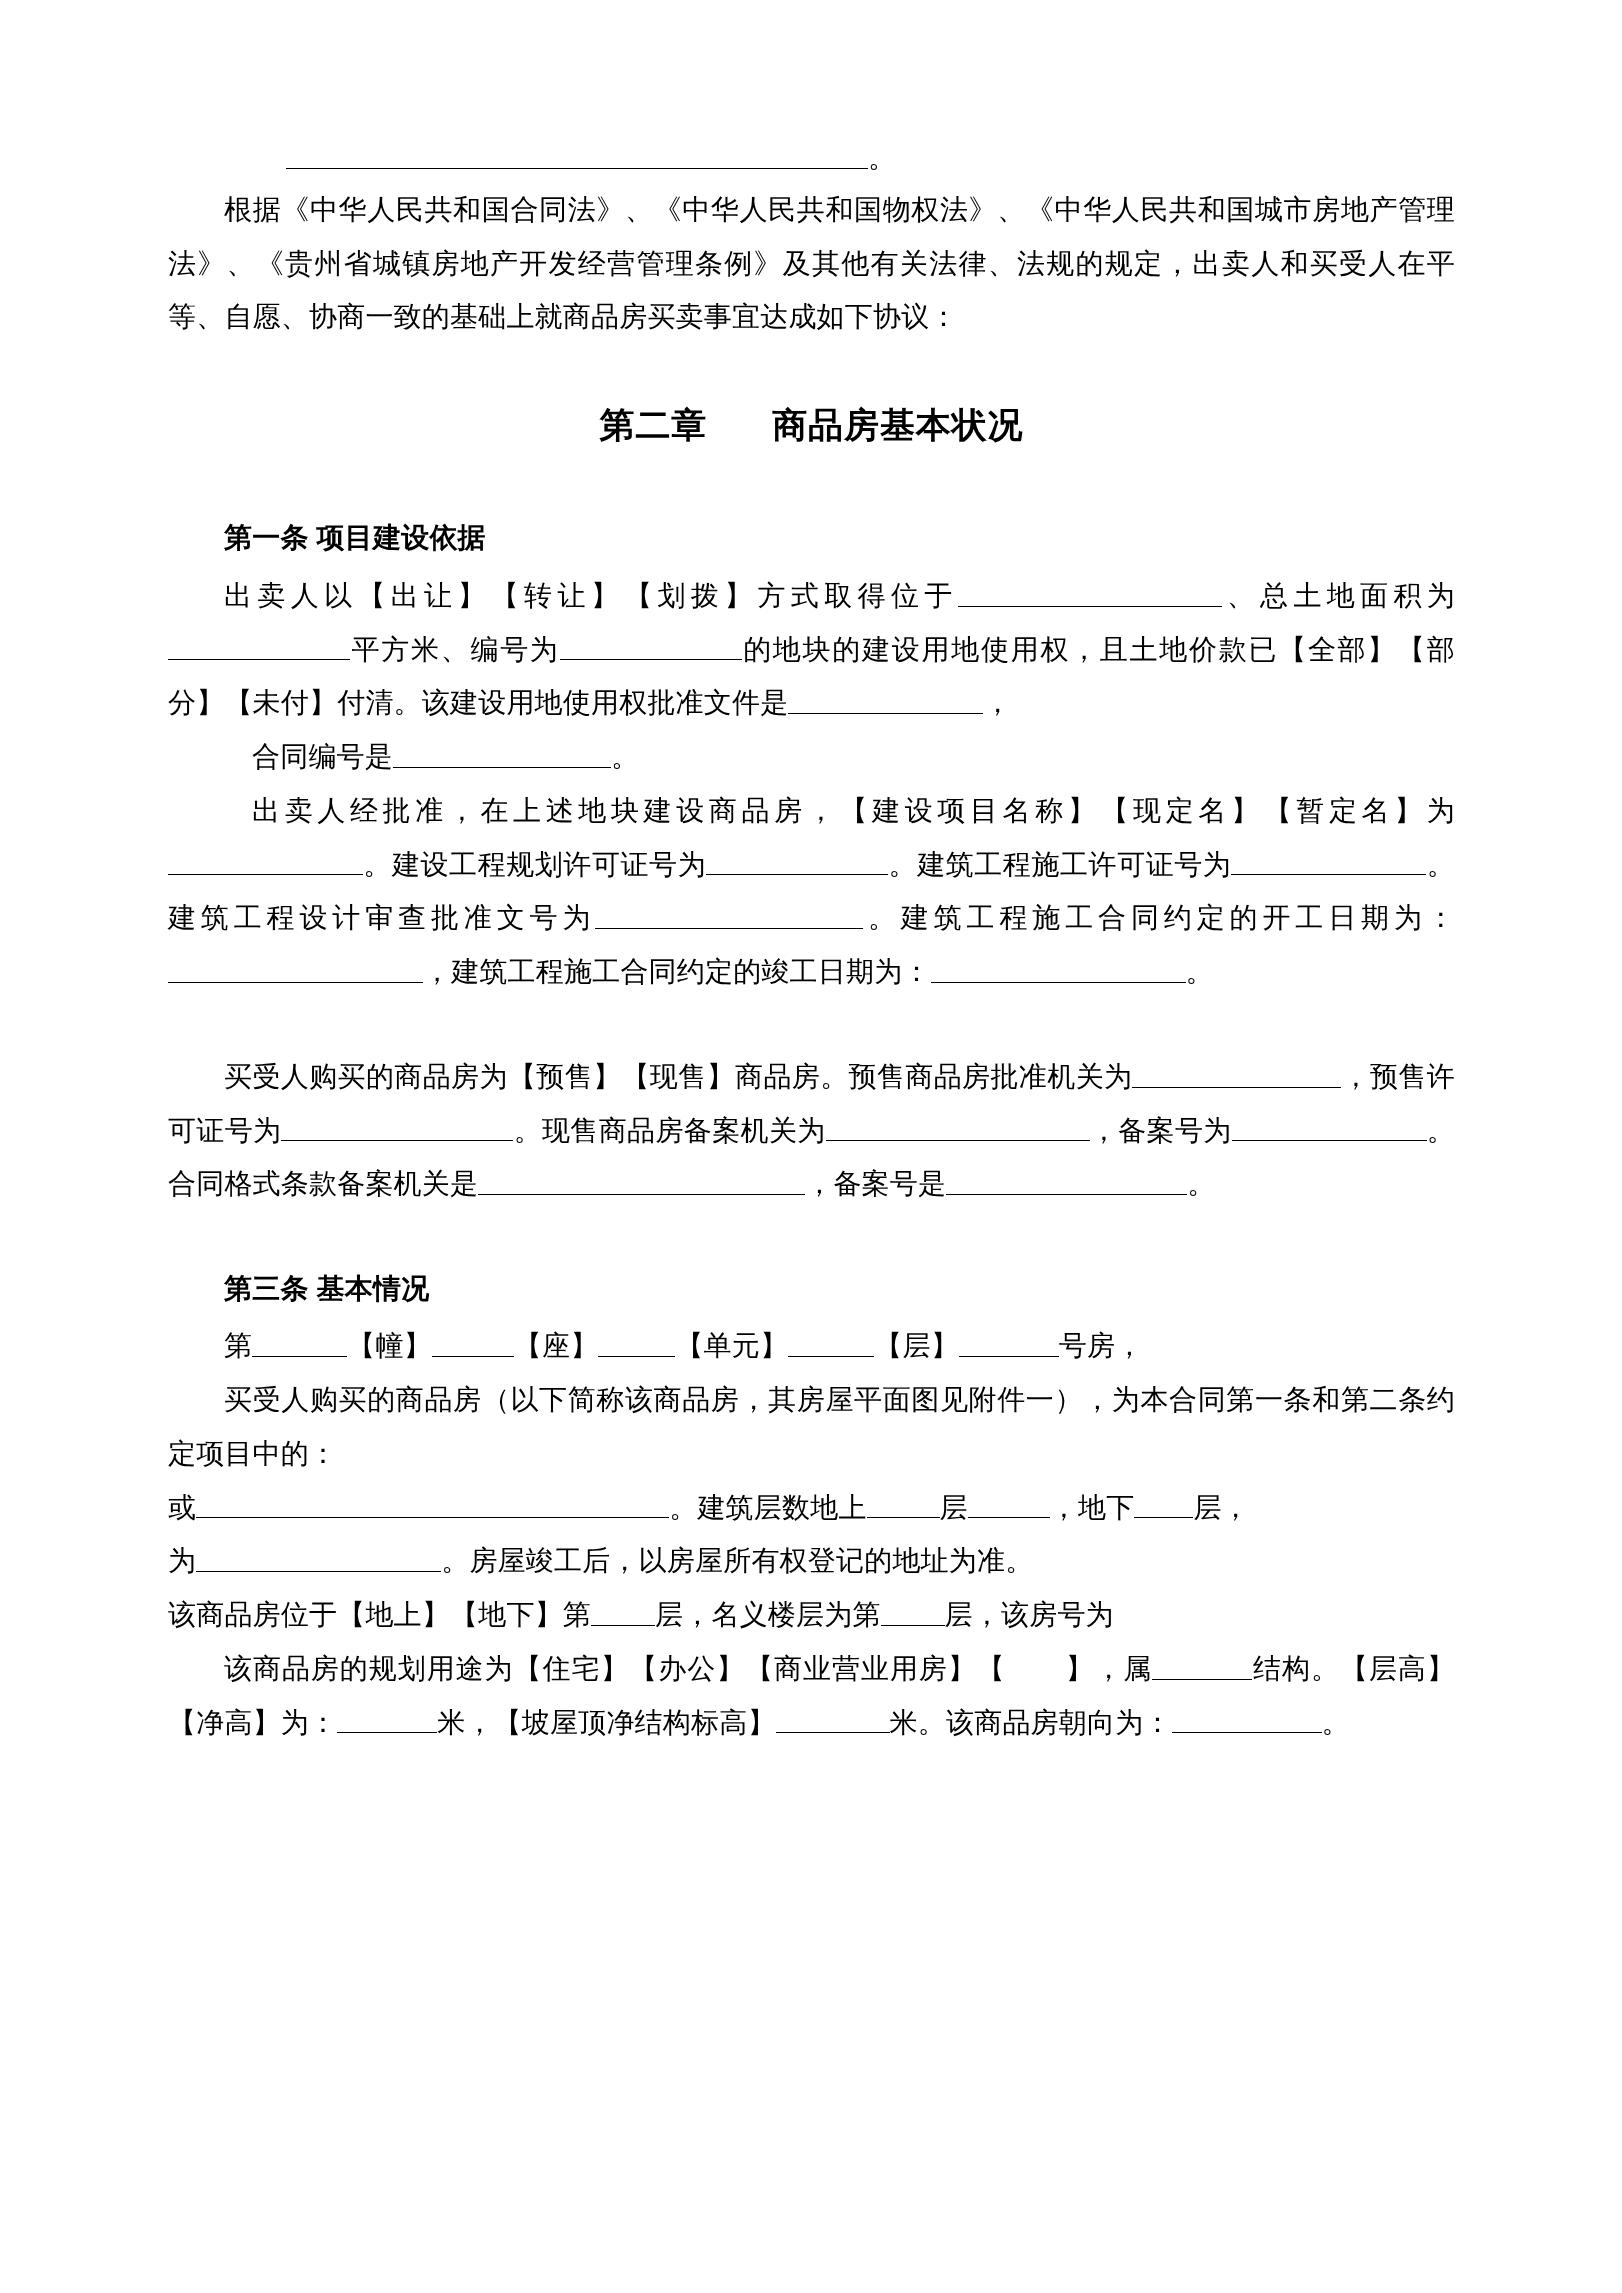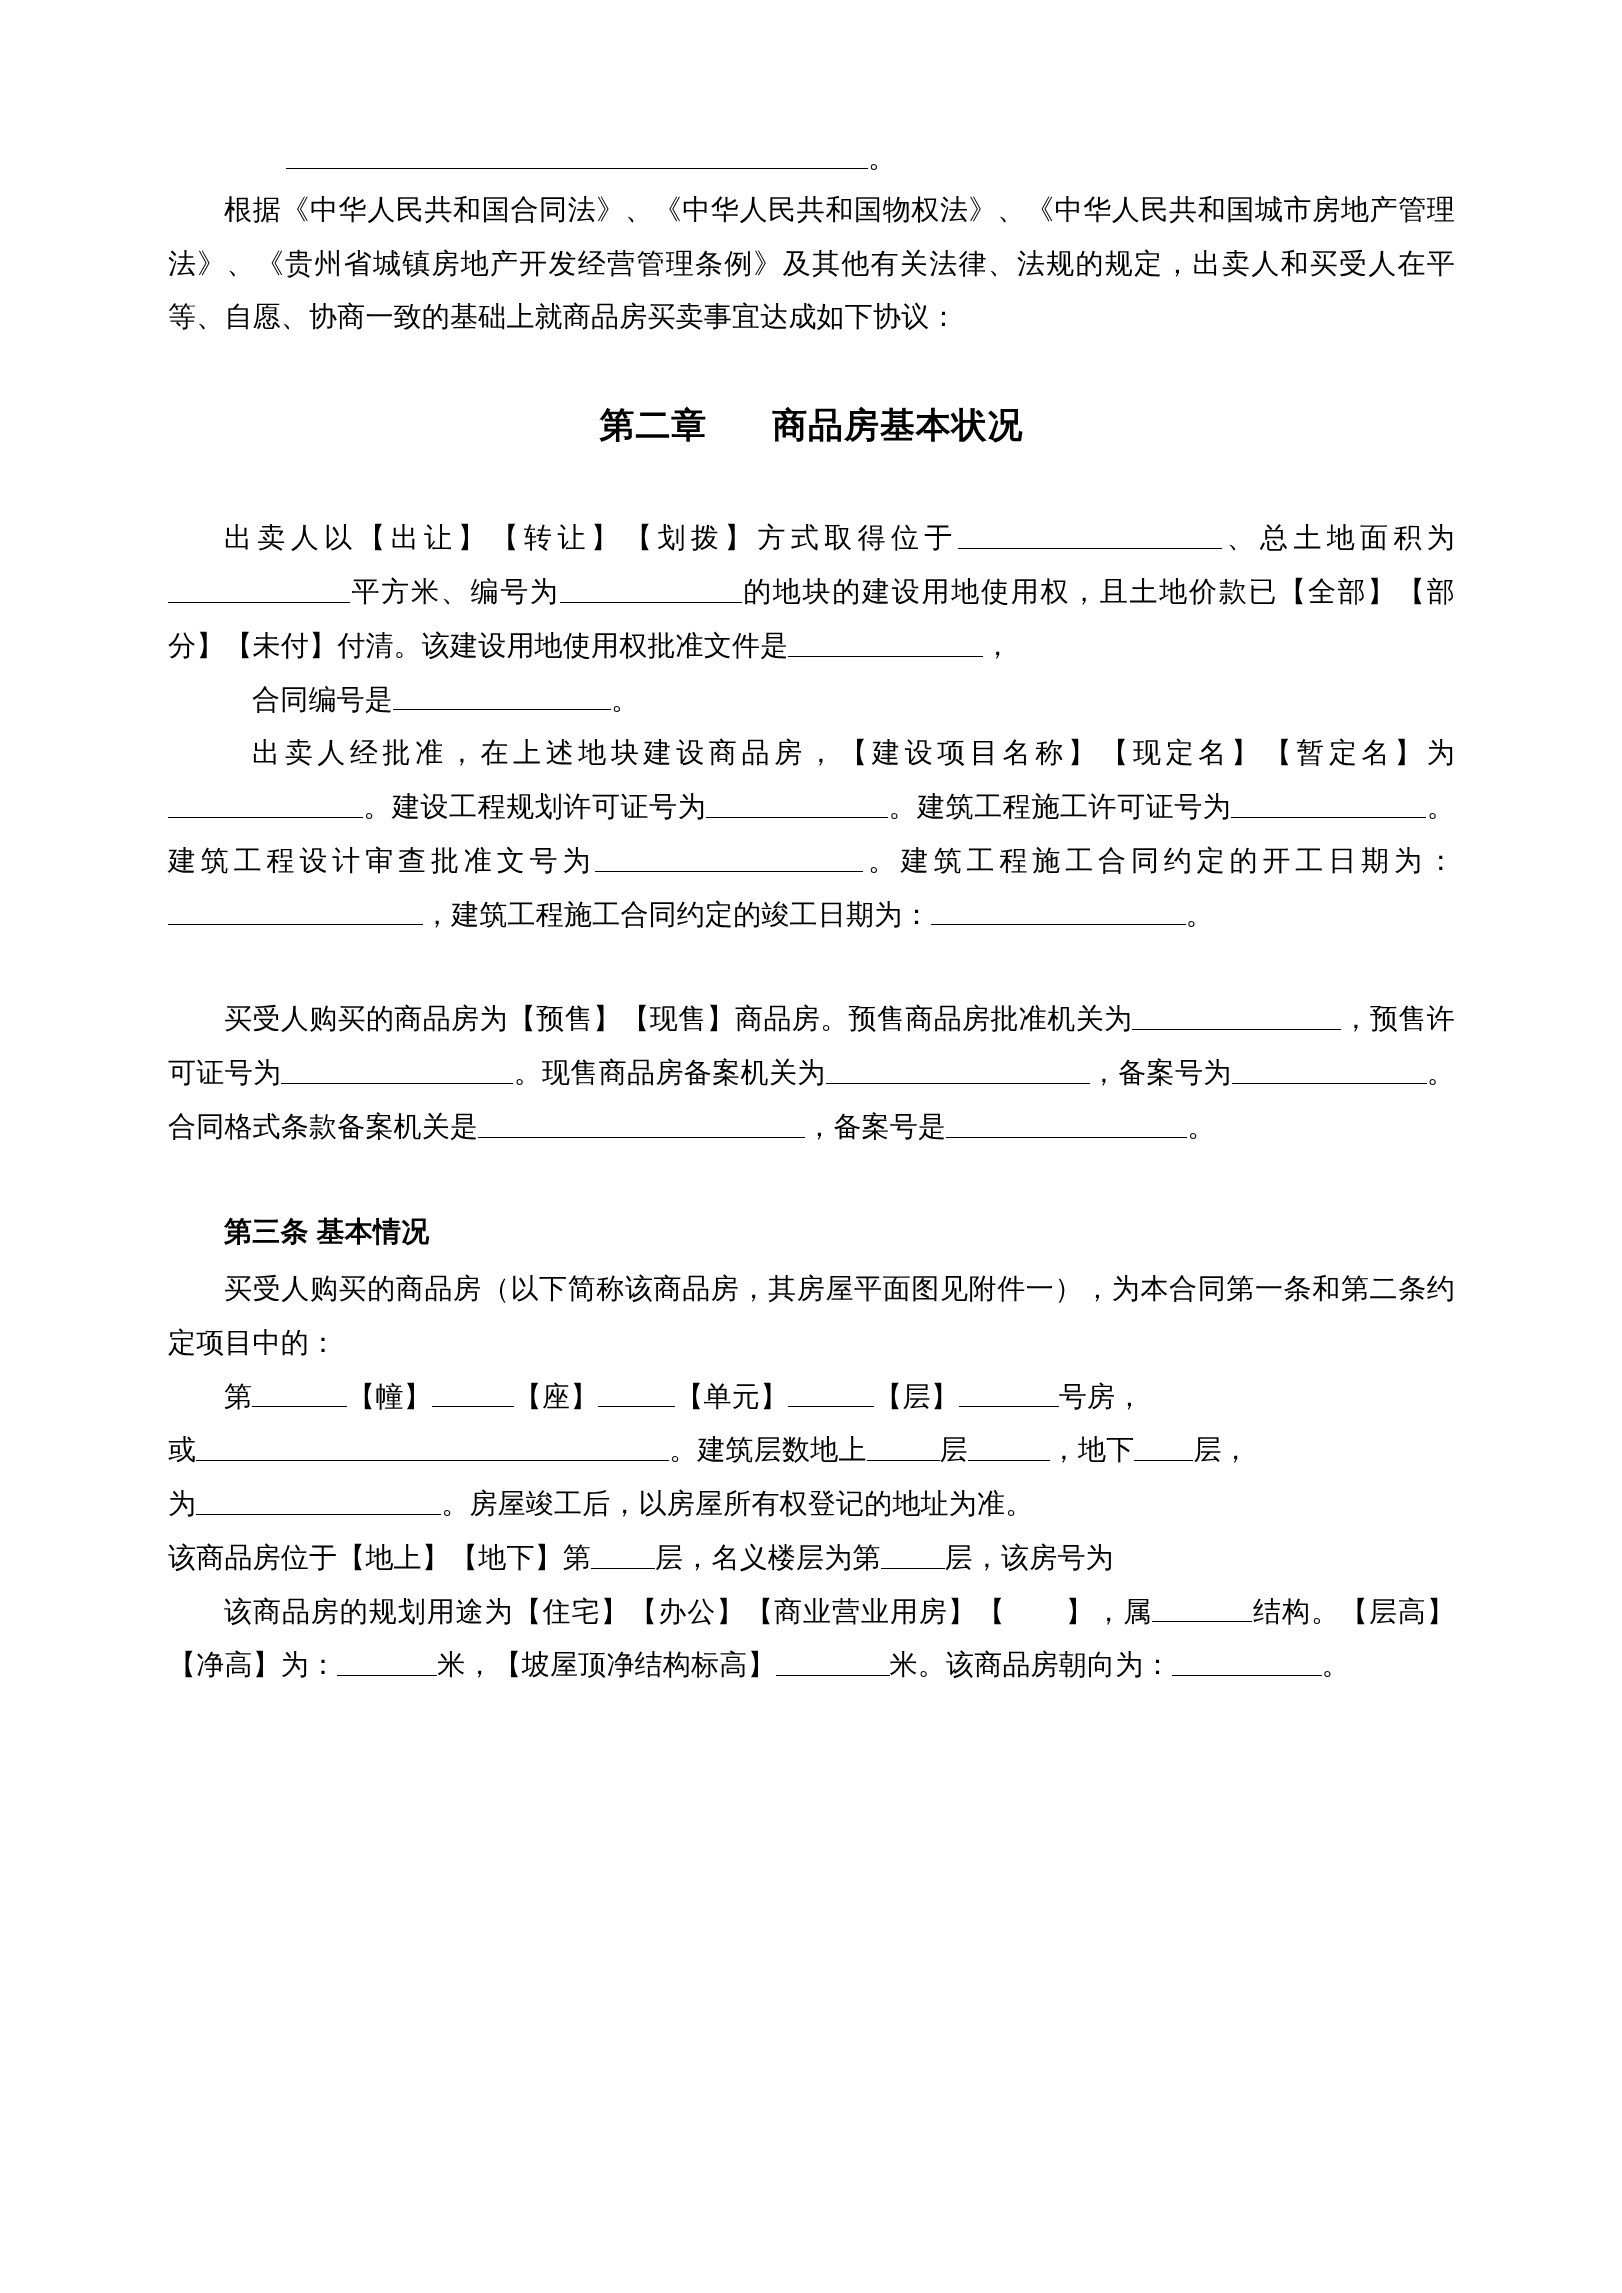--- a/index.html
+++ b/index.html
@@ -84,38 +84,39 @@
   <div class="doc">
 
     <p class="top-blank-line"><span class="u" style="width:582px"></span><span>。</span></p>
 
     <p class="indent2 nowrapfix">根据《中华人民共和国合同法》、《中华人民共和国物权法》、《中华人民共和国城市房地产管理法》、《贵州省城镇房地产开发经营管理条例》及其他有关法律、法规的规定，出卖人和买受人在平等、自愿、协商一致的基础上就商品房买卖事宜达成如下协议：</p>
 
     <div class="chapter">
       <span>第二章</span><span class="gap"></span><span>商品房基本状况</span>
     </div>
 
+    <p class="section-head">第一条  项目建设依据</p>
     <div class="block">
       <p class="indent2 nowrapfix"><span>出卖人以【出让】【转让】【划拨】方式取得位于</span><span class="u" style="width:264px"></span><span>、总土地面积为</span><span class="u" style="width:182px"></span><span>平方米、编号为</span><span class="u" style="width:182px"></span><span>的地块的建设用地使用权，且土地价款已【全部】【部分】【未付】付清。该建设用地使用权批准文件是</span><span class="u" style="width:195px"></span><span>，</span></p>
       <p class="indent3"><span>合同编号是</span><span class="u" style="width:218px"></span><span>。</span></p>
       <p class="indent3 nowrapfix"><span>出卖人经批准，在上述地块建设商品房，【建设项目名称】【现定名】【暂定名】为</span><span class="u" style="width:195px"></span><span>。建设工程规划许可证号为</span><span class="u" style="width:182px"></span><span>。建筑工程施工许可证号为</span><span class="u" style="width:195px"></span><span>。建筑工程设计审查批准文号为</span><span class="u" style="width:268px"></span><span>。建筑工程施工合同约定的开工日期为：</span><span class="u" style="width:255px"></span><span>，建筑工程施工合同约定的竣工日期为：</span><span class="u" style="width:255px"></span><span>。</span></p>
     </div>
 
     <div class="spacer-lg"></div>
 
     <div class="block">
       <p class="indent2 nowrapfix"><span>买受人购买的商品房为【预售】【现售】商品房。预售商品房批准机关为</span><span class="u" style="width:209px"></span><span>，预售许可证号为</span><span class="u" style="width:232px"></span><span>。现售商品房备案机关为</span><span class="u" style="width:264px"></span><span>，备案号为</span><span class="u" style="width:195px"></span><span>。合同格式条款备案机关是</span><span class="u" style="width:327px"></span><span>，备案号是</span><span class="u" style="width:241px"></span><span>。</span></p>
     </div>
 
     <div class="spacer-lg"></div>
 
     <p class="section-head">第三条  基本情况</p>
     <div class="block">
+      <p class="indent2 nowrapfix"><span>第</span><span class="u" style="width:95px"></span><span>【幢】</span><span class="u" style="width:82px"></span><span>【座】</span><span class="u" style="width:77px"></span><span>【单元】</span><span class="u" style="width:86px"></span><span>【层】</span><span class="u" style="width:100px"></span><span>号房，</span></p>
       <p class="indent2 nowrapfix">买受人购买的商品房（以下简称该商品房，其房屋平面图见附件一），为本合同第一条和第二条约定项目中的：</p>
-      <p class="indent2 nowrapfix"><span>第</span><span class="u" style="width:95px"></span><span>【幢】</span><span class="u" style="width:82px"></span><span>【座】</span><span class="u" style="width:77px"></span><span>【单元】</span><span class="u" style="width:86px"></span><span>【层】</span><span class="u" style="width:100px"></span><span>号房，</span></p>
       <p><span>或</span><span class="u" style="width:473px"></span><span>。建筑层数地上</span><span class="u" style="width:73px"></span><span>层</span><span class="u" style="width:82px"></span><span>，地下</span><span class="u" style="width:59px"></span><span>层，</span></p>
       <p><span>为</span><span class="u" style="width:245px"></span><span>。房屋竣工后，以房屋所有权登记的地址为准。</span></p>
       <p><span>该商品房位于【地上】【地下】第</span><span class="u" style="width:64px"></span><span>层，名义楼层为第</span><span class="u" style="width:64px"></span><span>层，该房号为</span></p>
       <p class="indent2 nowrapfix"><span>该商品房的规划用途为【住宅】【办公】【商业营业用房】【</span><span style="display:inline-block;width:59px"></span><span>】，属</span><span class="u" style="width:100px"></span><span>结构。【层高】【净高】为：</span><span class="u" style="width:100px"></span><span>米，【坡屋顶净结构标高】</span><span class="u" style="width:114px"></span><span>米。该商品房朝向为：</span><span class="u" style="width:150px"></span><span>。</span></p>
     </div>
 
   </div>
 </div>
 
 

